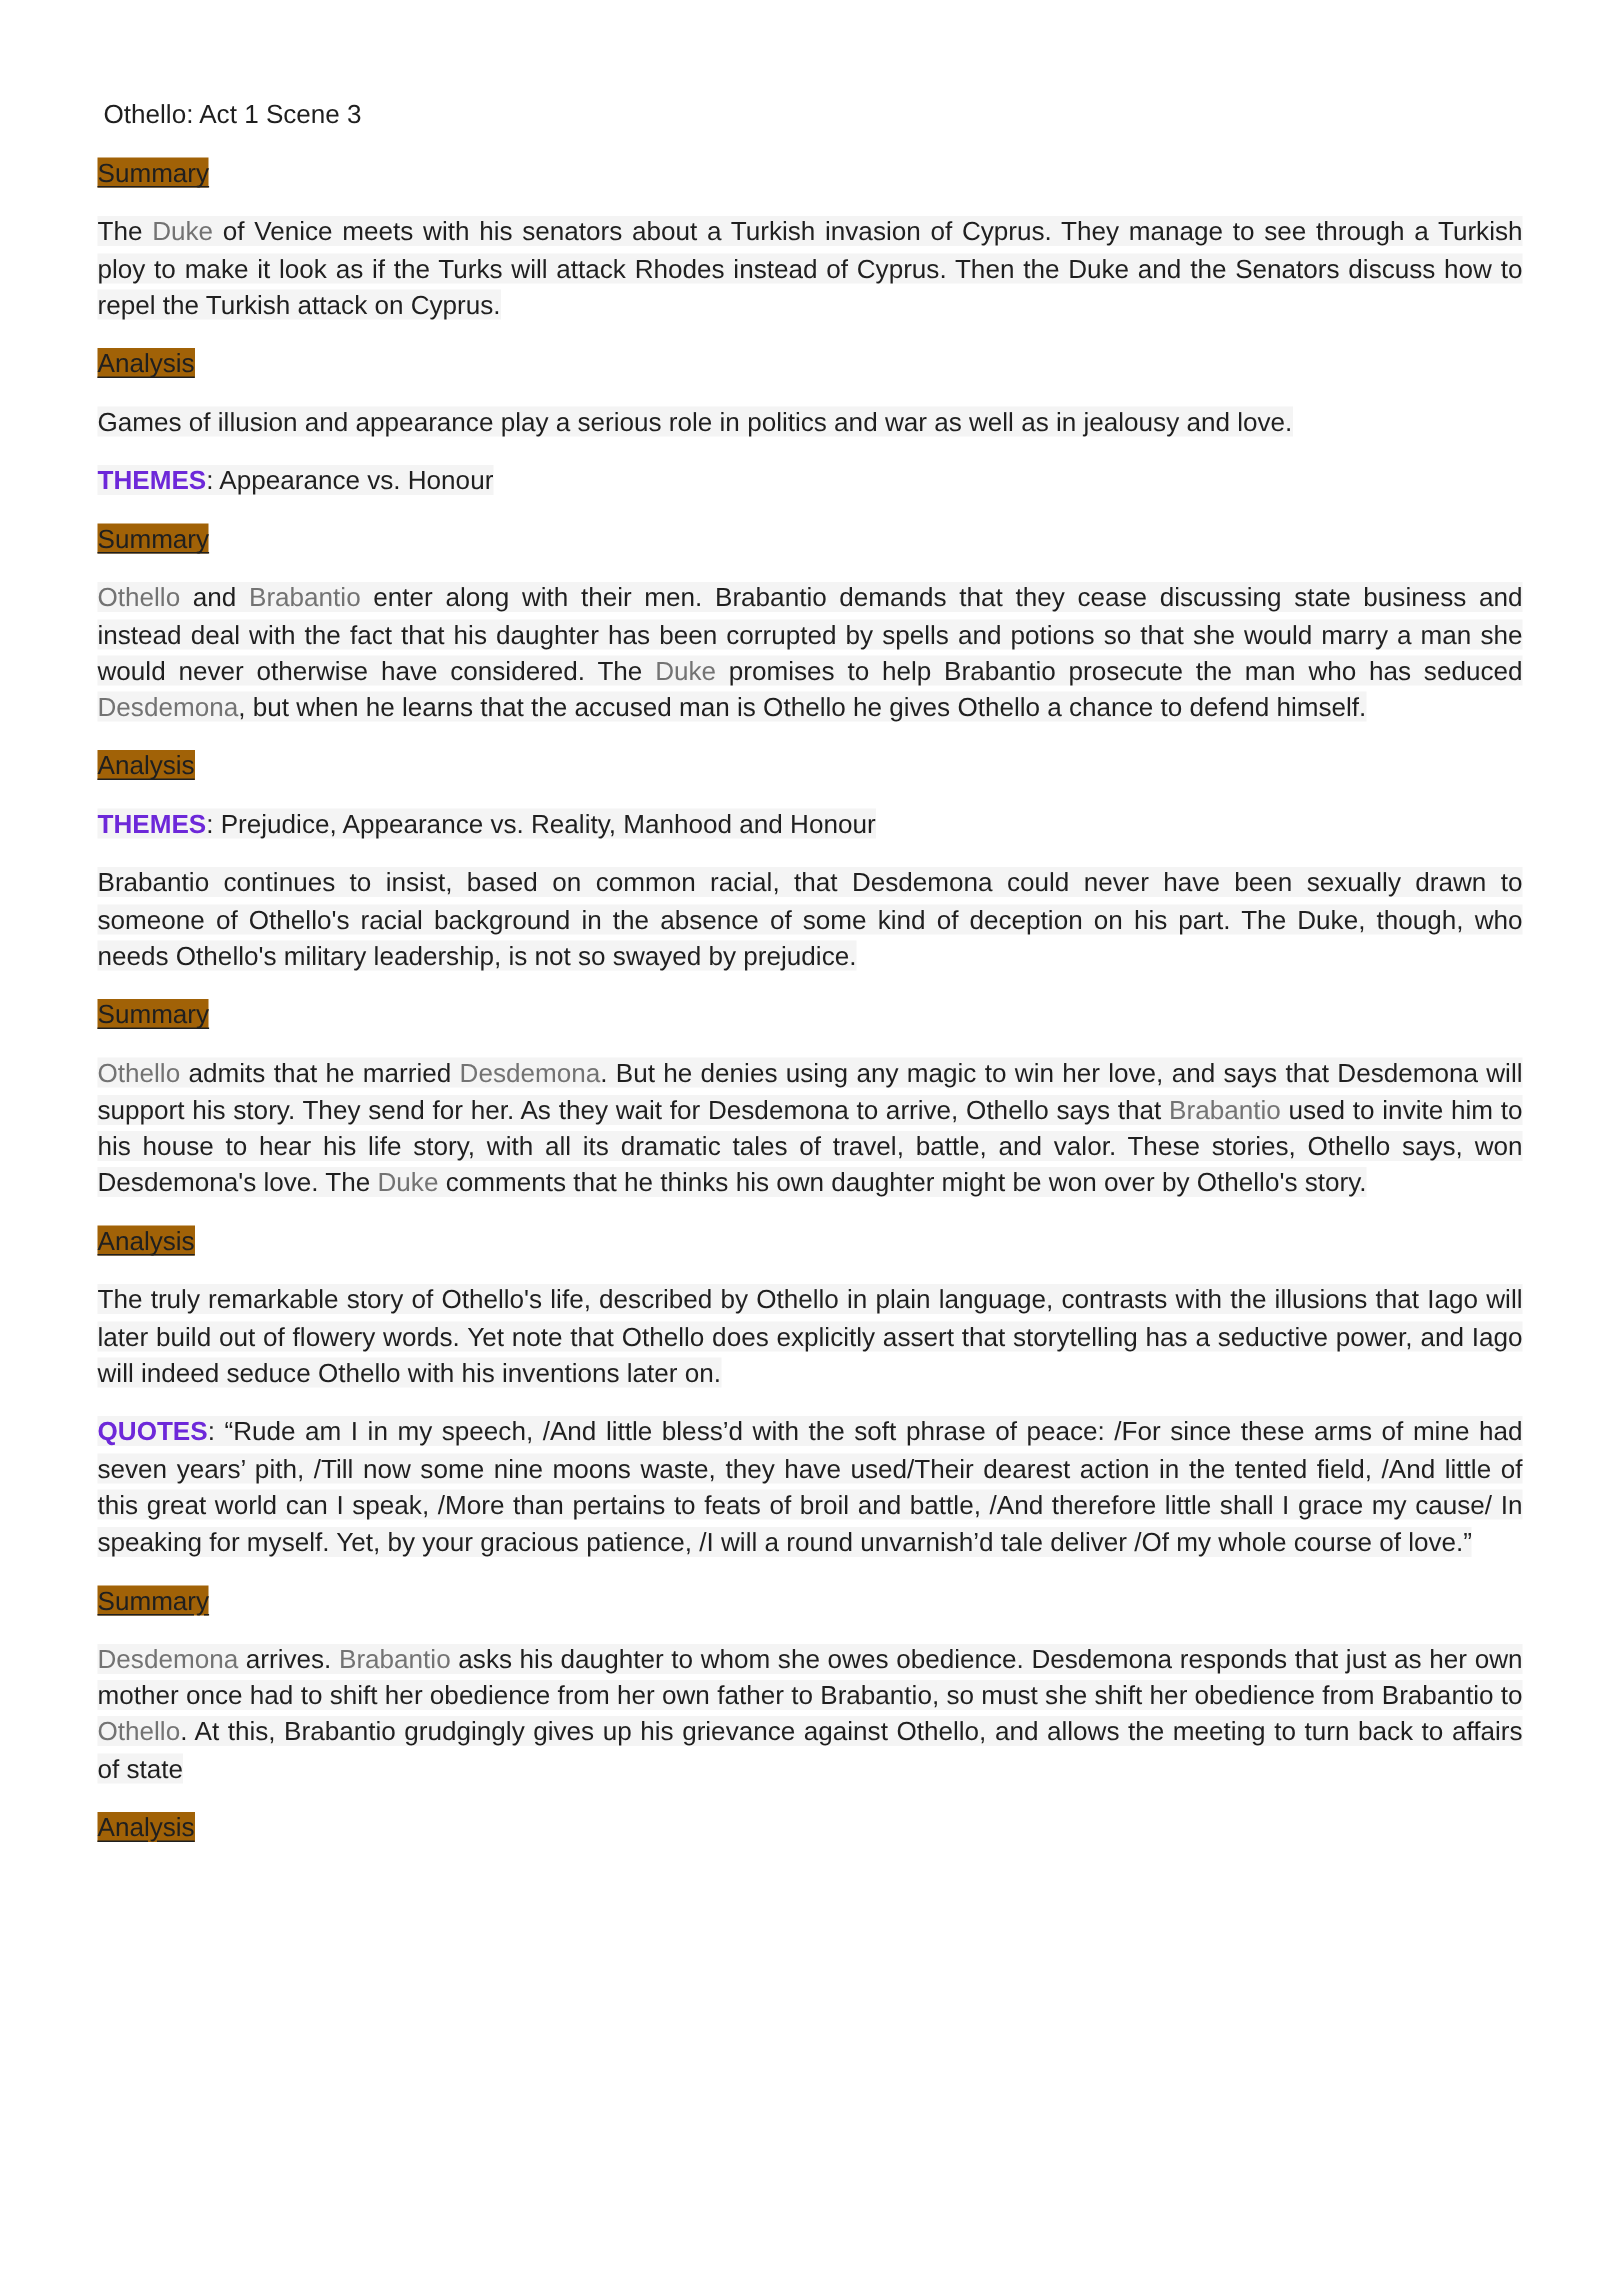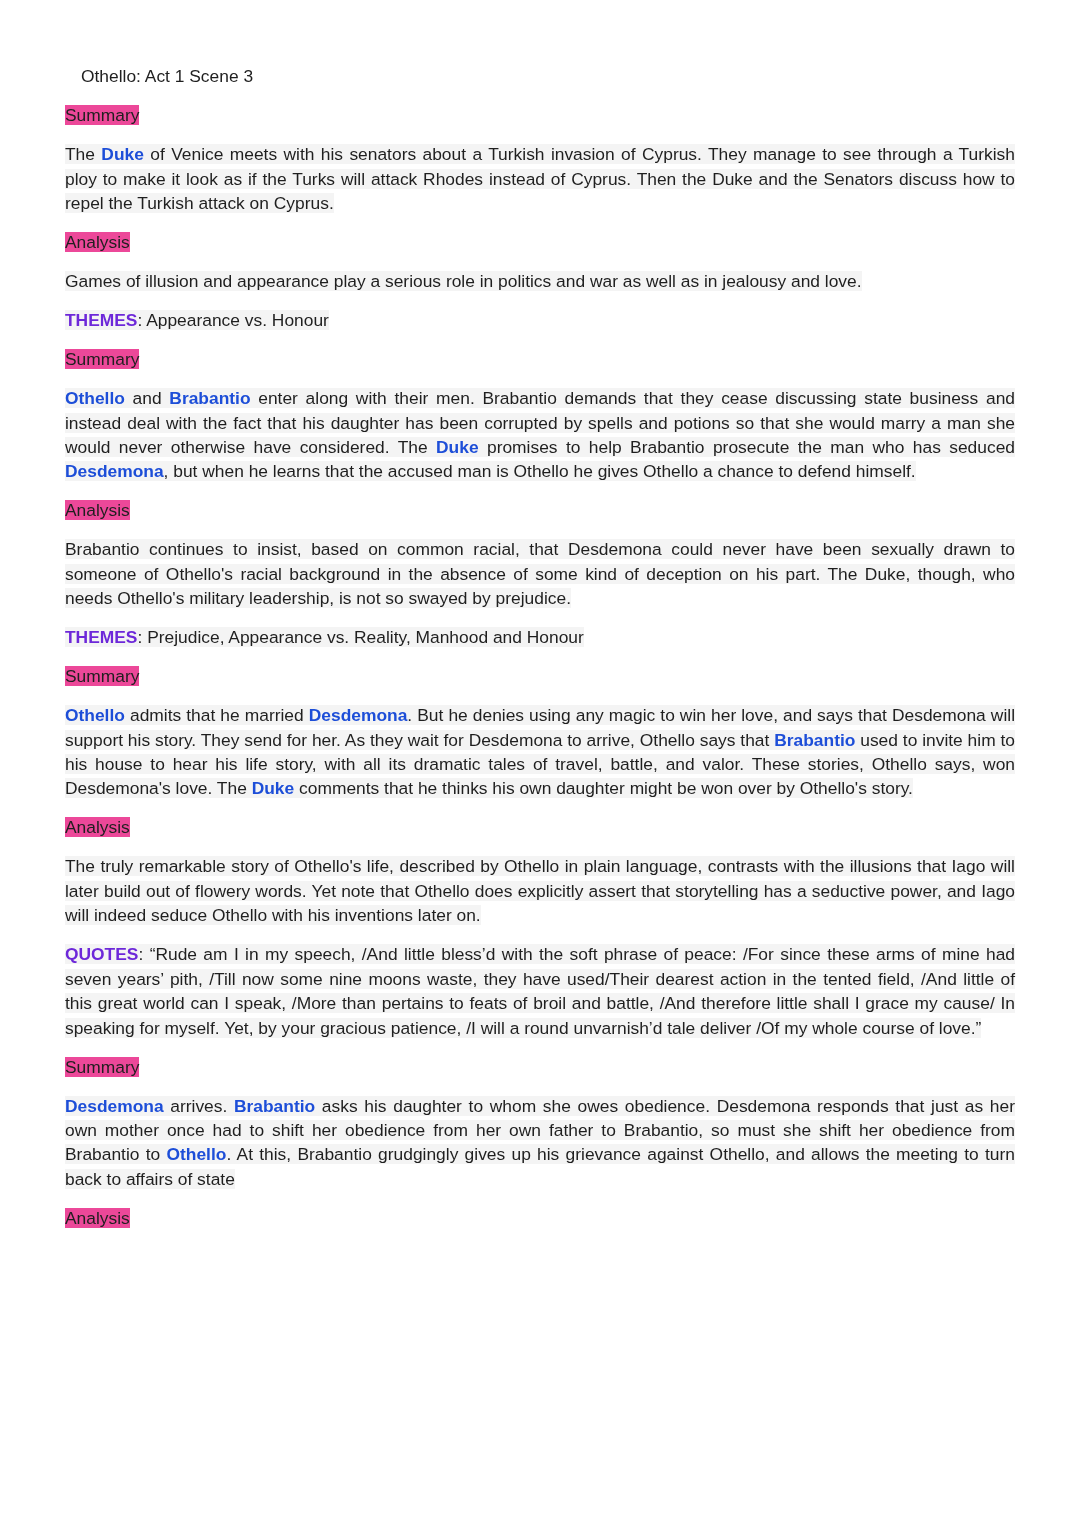--- a/index.html
+++ b/index.html
@@ -2,45 +2,45 @@
 <html><head>
 <meta charset="utf-8">
 <style>
   html, body { margin: 0; padding: 0; background: #ffffff; }
   body { width: 1080px; height: 1528px; position: relative; overflow: hidden; }
   .page {
     position: absolute; left: 65px; top: 64px; width: 950px;
     font-family: "Liberation Sans", sans-serif;
     font-size: 17.4px; line-height: 24.4px; color: #1f1f1f;
   }
-  .title { margin: 0 0 15px 16px; }
+  .title { margin: 0 0 15px 4px; }
   .heading { margin: 0 0 14.6px 0; }
-  .heading span { text-underline-offset: 3px; background: #ec4899; }
+  .heading span { text-decoration: underline; text-underline-offset: 3px; background: #a16207; }
   .para { margin: 0 0 14.6px 0; text-align: justify; }
   .para .hl { background: #f4f4f4; box-decoration-break: clone; -webkit-box-decoration-break: clone; }
   .para.left { text-align: left; }
-  .name { color: #1d4ed8; font-weight: bold; }
+  .name { color: #737373; font-weight: normal; }
   .label { font-weight: bold; color: #6d28d9; }
 </style>
 </head>
 <body>
 
 <div class="page">
   <div class="title">Othello: Act 1 Scene 3</div>
   <div id="sections">
       <div class="heading"><span>Summary</span></div>
       <p class="para"><span class="hl"><span>The </span><span class="name">Duke</span><span> of Venice meets with his senators about a Turkish invasion of Cyprus. They manage to see through a Turkish ploy to make it look as if the Turks will attack Rhodes instead of Cyprus. Then the Duke and the Senators discuss how to repel the Turkish attack on Cyprus.</span></span></p>
       <div class="heading"><span>Analysis</span></div>
       <p class="para"><span class="hl"><span>Games of illusion and appearance play a serious role in politics and war as well as in jealousy and love.</span></span></p>
       <p class="para left"><span class="hl"><span class="label">THEMES</span><span>: Appearance vs. Honour</span></span></p>
       <div class="heading"><span>Summary</span></div>
       <p class="para"><span class="hl"><span class="name">Othello</span><span> and </span><span class="name">Brabantio</span><span> enter along with their men. Brabantio demands that they cease discussing state business and instead deal with the fact that his daughter has been corrupted by spells and potions so that she would marry a man she would never otherwise have considered. The </span><span class="name">Duke</span><span> promises to help Brabantio prosecute the man who has seduced </span><span class="name">Desdemona</span><span>, but when he learns that the accused man is Othello he gives Othello a chance to defend himself.</span></span></p>
       <div class="heading"><span>Analysis</span></div>
+      <p class="para left"><span class="hl"><span class="label">THEMES</span><span>: Prejudice, Appearance vs. Reality, Manhood and Honour</span></span></p>
       <p class="para"><span class="hl"><span>Brabantio continues to insist, based on common racial, that Desdemona could never have been sexually drawn to someone of Othello's racial background in the absence of some kind of deception on his part. The Duke, though, who needs Othello's military leadership, is not so swayed by prejudice.</span></span></p>
-      <p class="para left"><span class="hl"><span class="label">THEMES</span><span>: Prejudice, Appearance vs. Reality, Manhood and Honour</span></span></p>
       <div class="heading"><span>Summary</span></div>
       <p class="para"><span class="hl"><span class="name">Othello</span><span> admits that he married </span><span class="name">Desdemona</span><span>. But he denies using any magic to win her love, and says that Desdemona will support his story. They send for her. As they wait for Desdemona to arrive, Othello says that </span><span class="name">Brabantio</span><span> used to invite him to his house to hear his life story, with all its dramatic tales of travel, battle, and valor. These stories, Othello says, won Desdemona's love. The </span><span class="name">Duke</span><span> comments that he thinks his own daughter might be won over by Othello's story.</span></span></p>
       <div class="heading"><span>Analysis</span></div>
       <p class="para"><span class="hl"><span>The truly remarkable story of Othello's life, described by Othello in plain language, contrasts with the illusions that Iago will later build out of flowery words. Yet note that Othello does explicitly assert that storytelling has a seductive power, and Iago will indeed seduce Othello with his inventions later on.</span></span></p>
       <p class="para"><span class="hl"><span class="label">QUOTES</span><span>: “Rude am I in my speech, /And little bless’d with the soft phrase of peace: /For since these arms of mine had seven years’ pith, /Till now some nine moons waste, they have used/Their dearest action in the tented field, /And little of this great world can I speak, /More than pertains to feats of broil and battle, /And therefore little shall I grace my cause/ In speaking for myself. Yet, by your gracious patience, /I will a round unvarnish’d tale deliver /Of my whole course of love.”</span></span></p>
       <div class="heading"><span>Summary</span></div>
       <p class="para"><span class="hl"><span class="name">Desdemona</span><span> arrives. </span><span class="name">Brabantio</span><span> asks his daughter to whom she owes obedience. Desdemona responds that just as her own mother once had to shift her obedience from her own father to Brabantio, so must she shift her obedience from Brabantio to </span><span class="name">Othello</span><span>. At this, Brabantio grudgingly gives up his grievance against Othello, and allows the meeting to turn back to affairs of state</span></span></p>
       <div class="heading"><span>Analysis</span></div>
     </div>
 </div>

